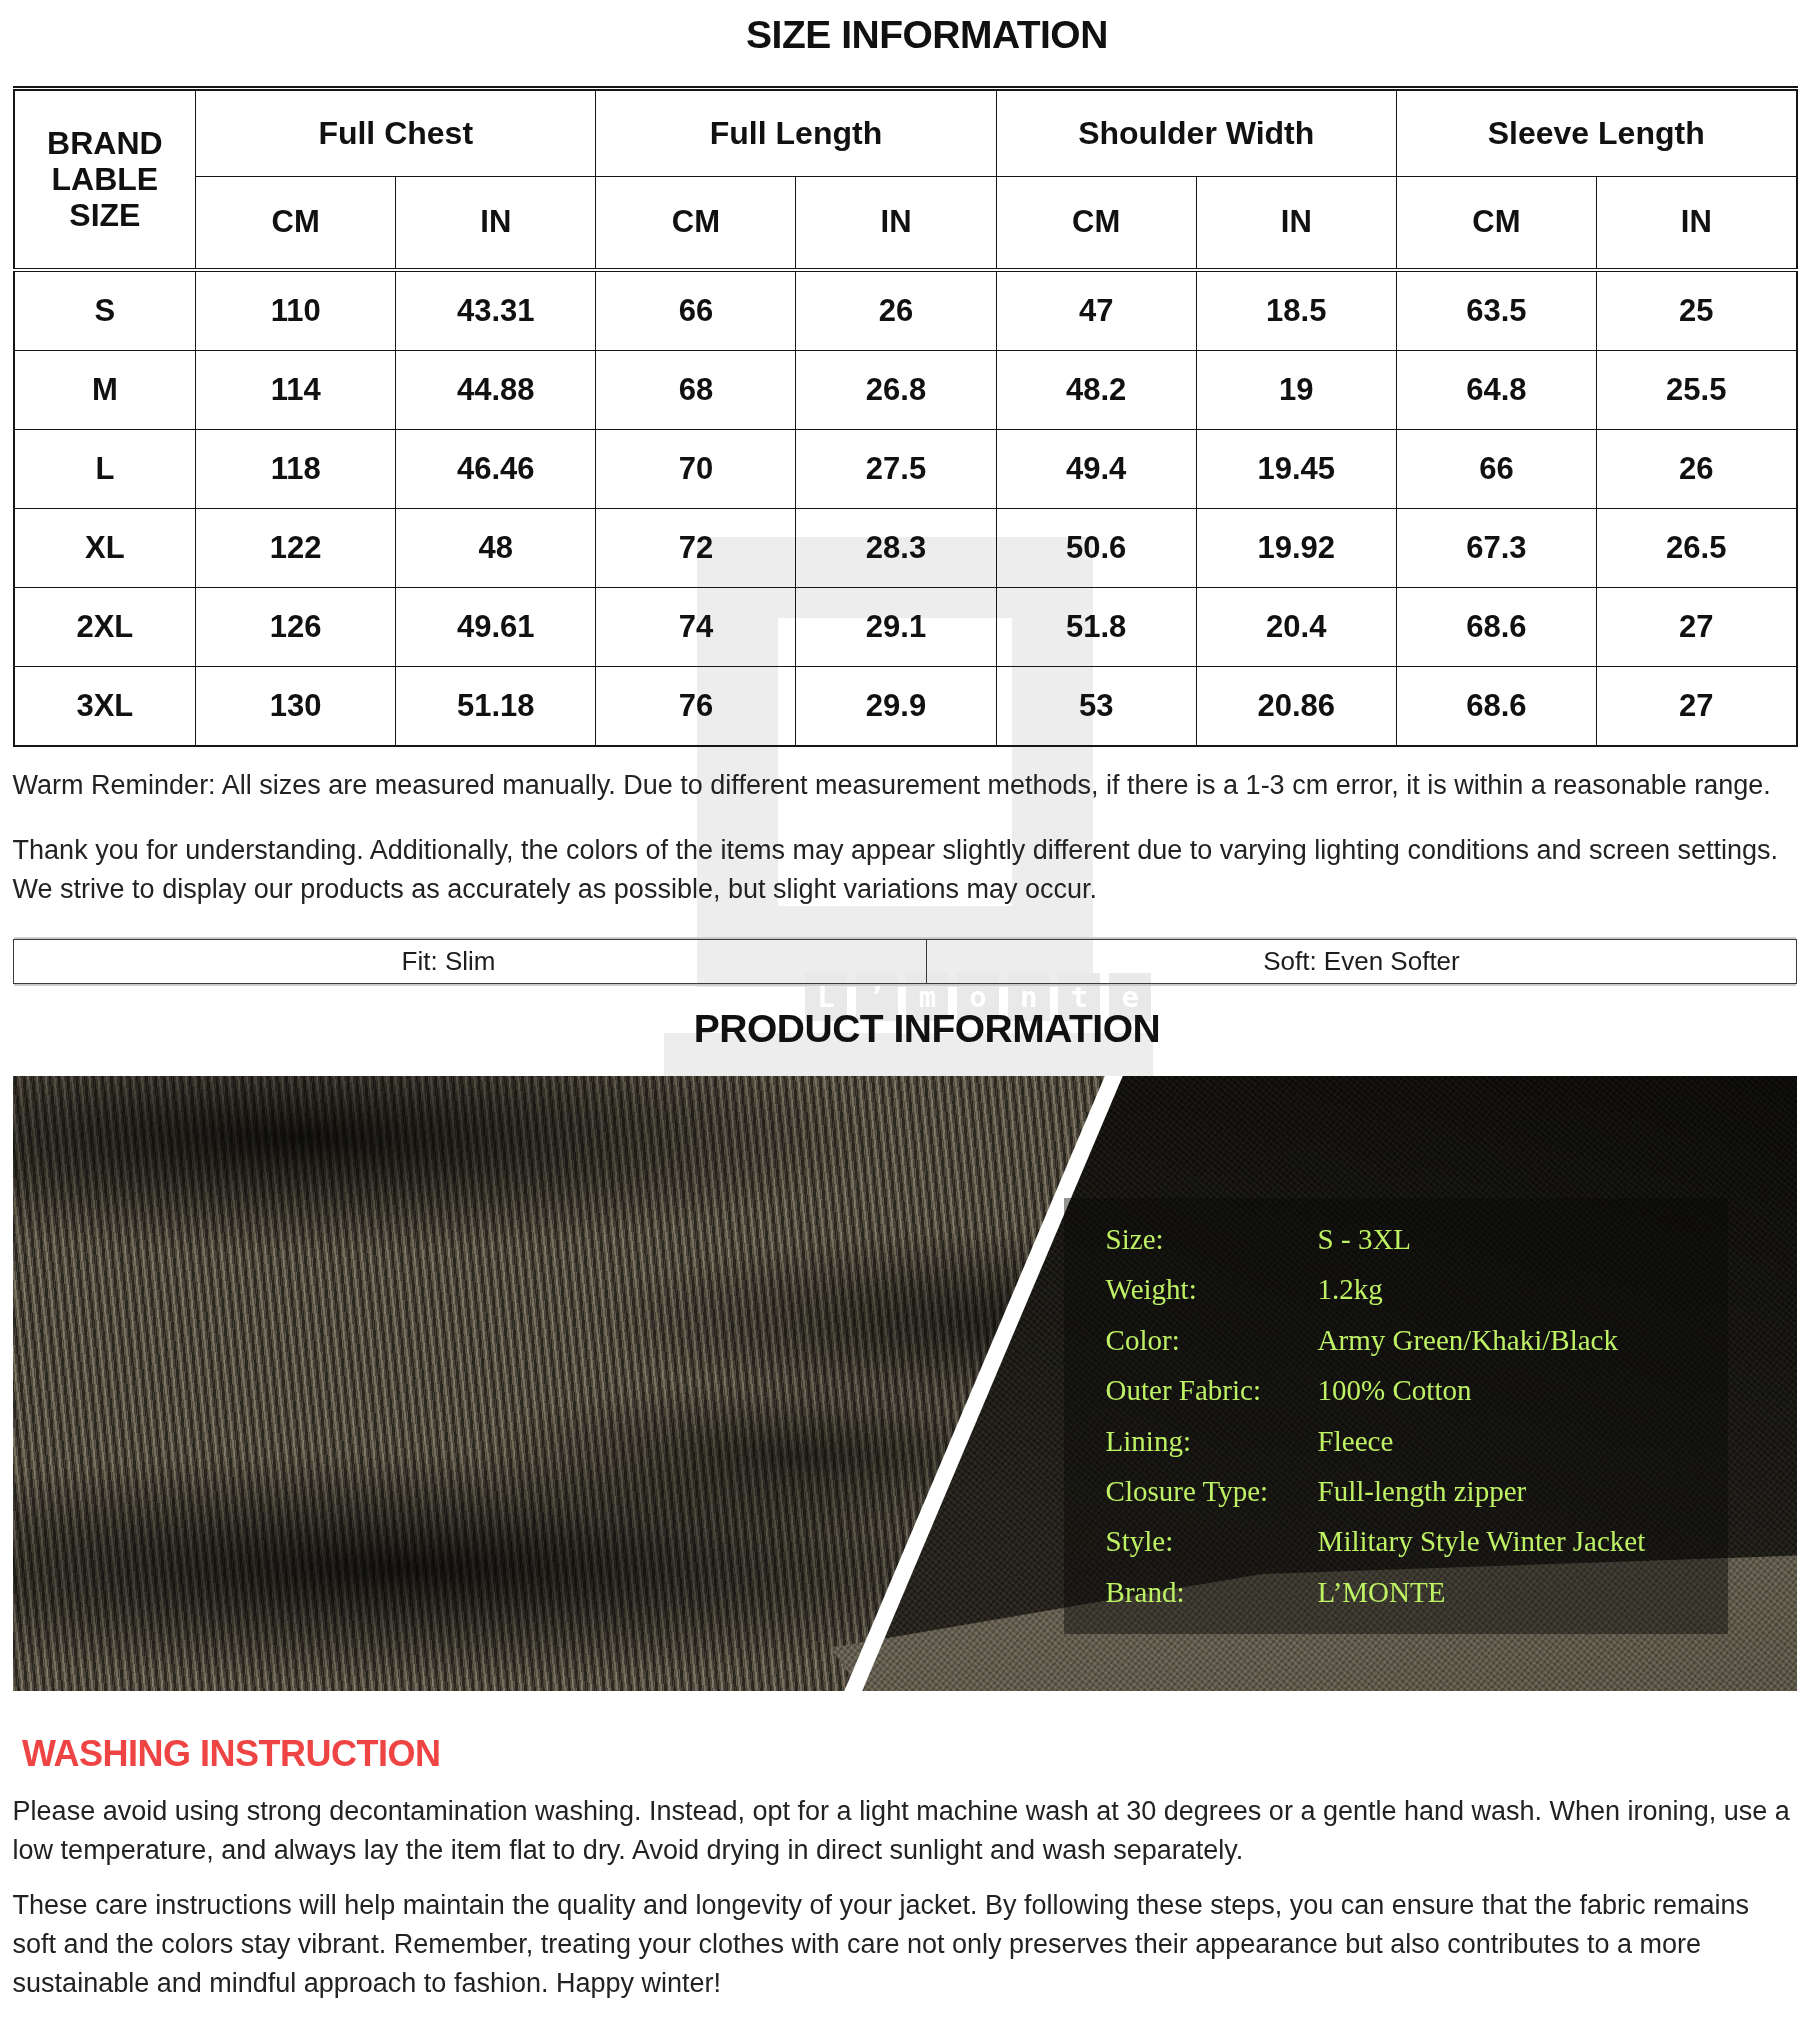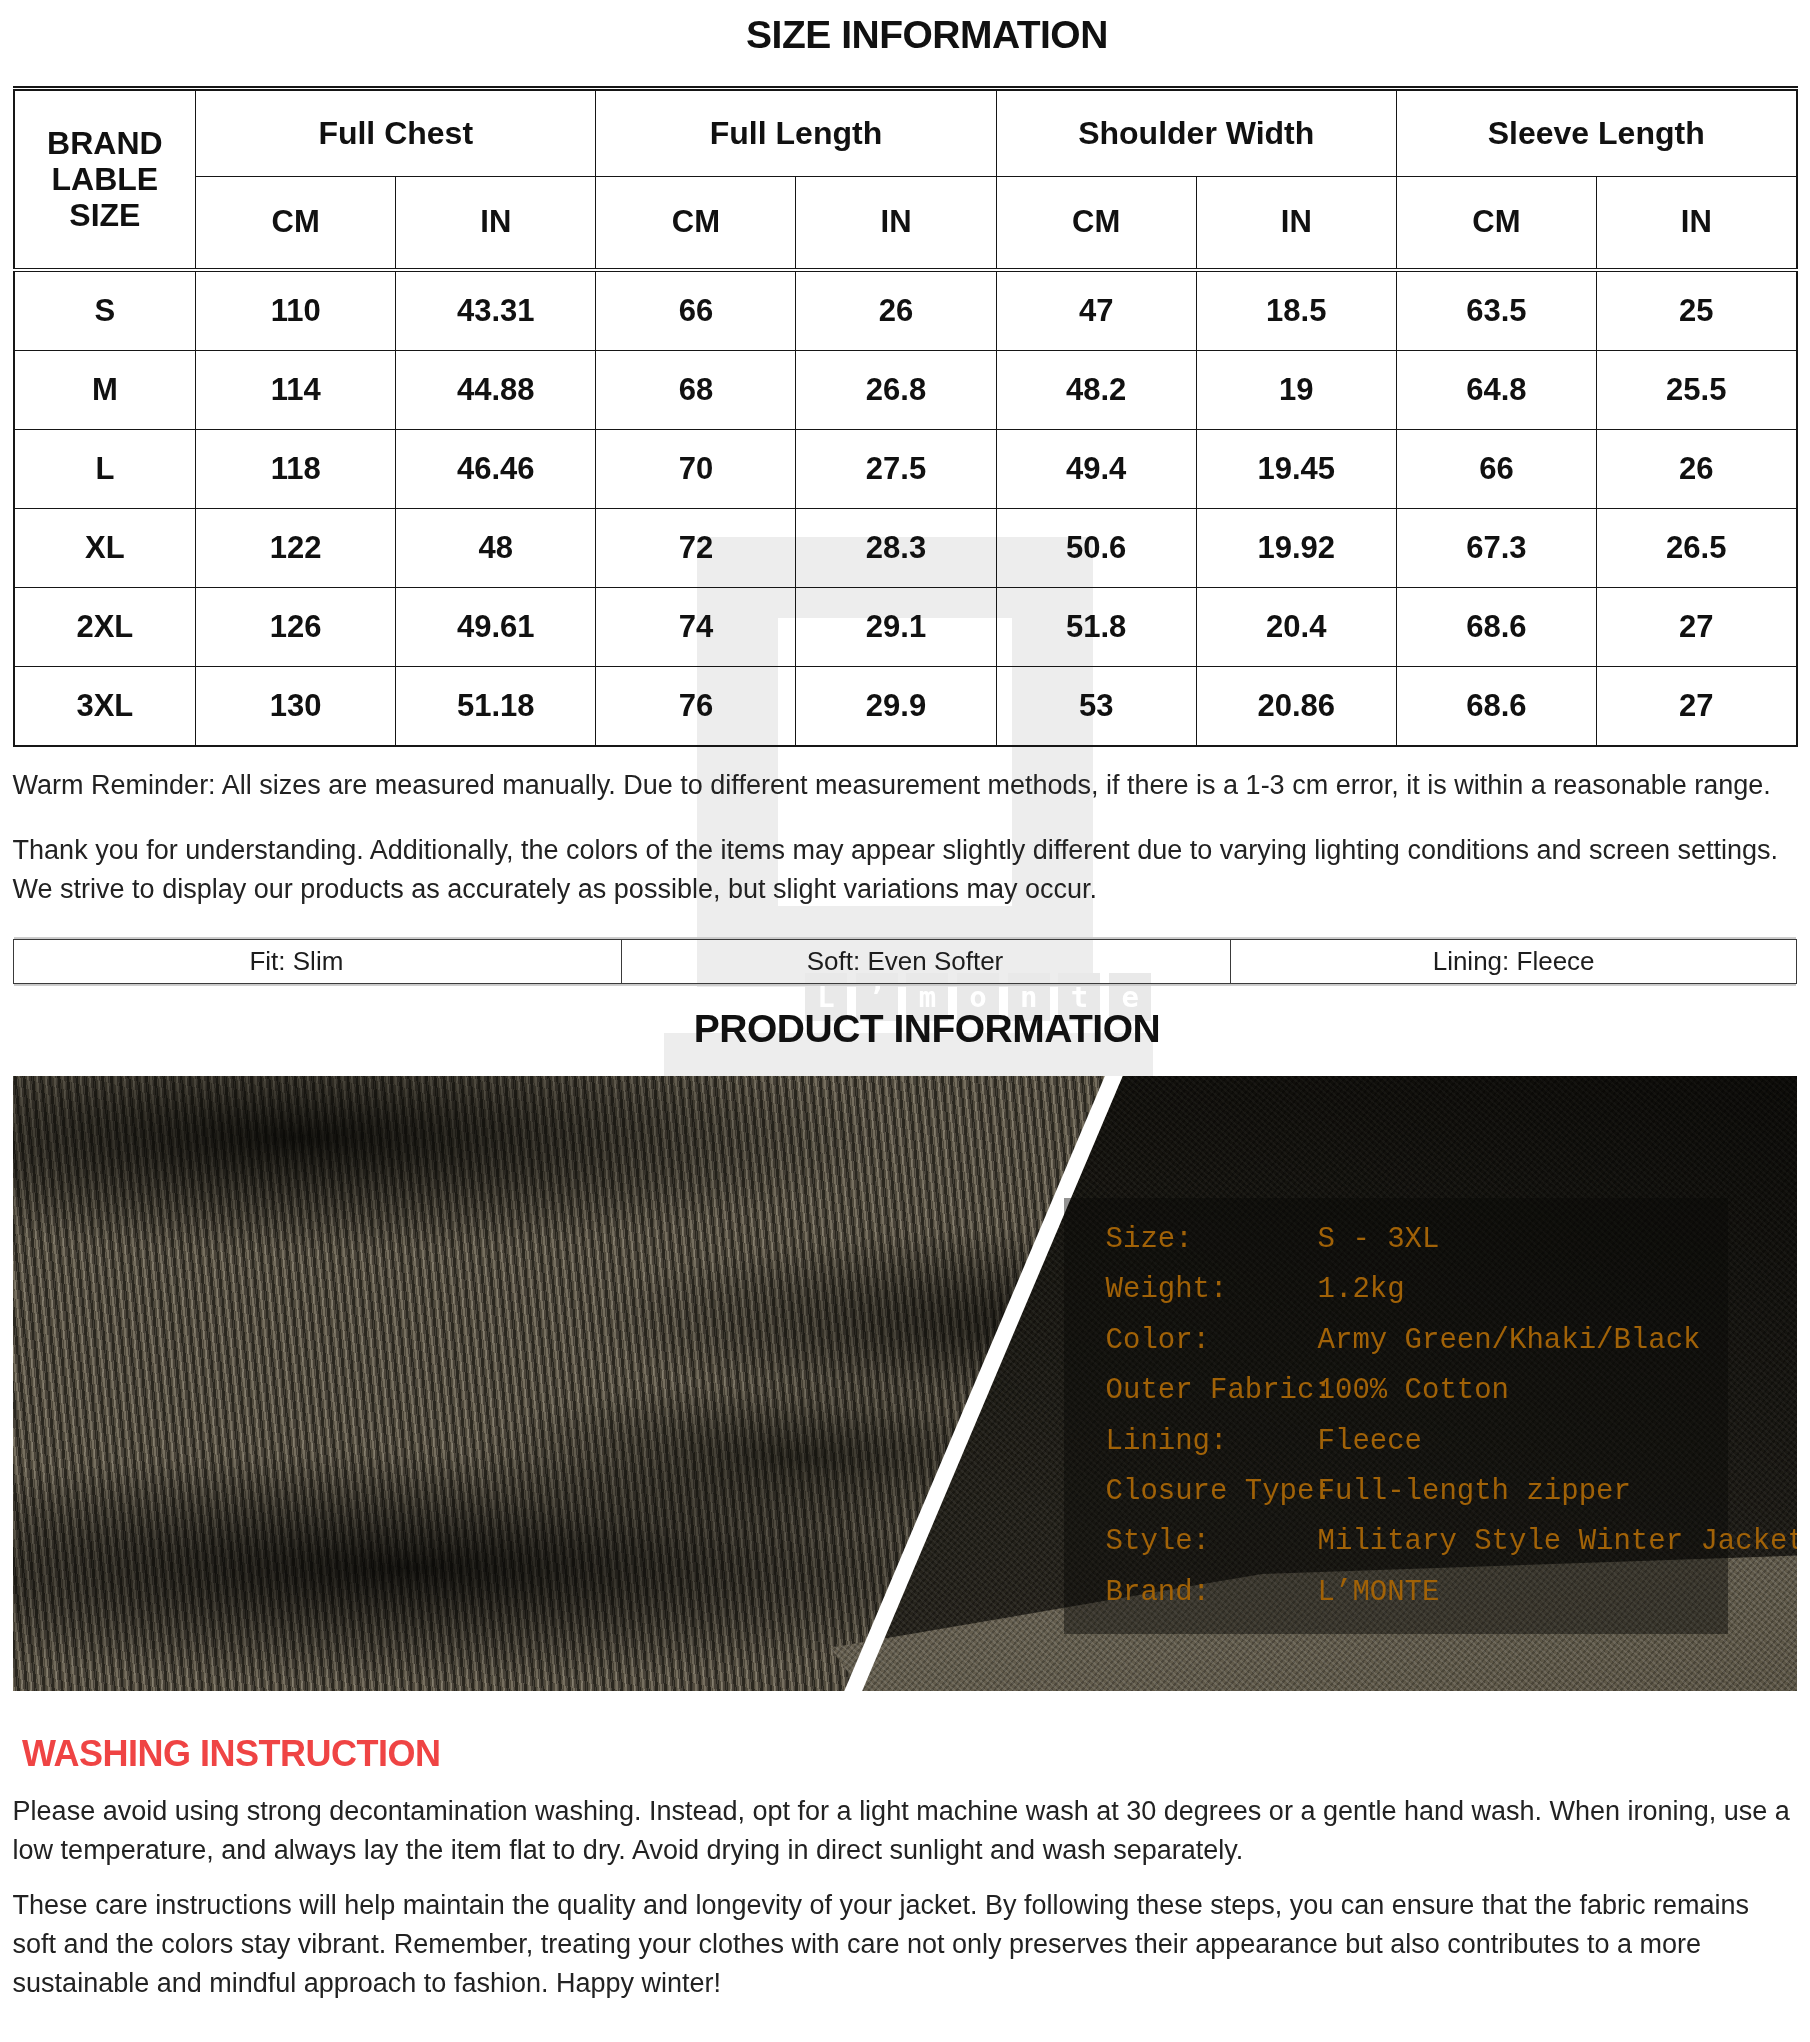--- a/index.html
+++ b/index.html
@@ -74,21 +74,21 @@
     background:
       repeating-linear-gradient(40deg, rgba(255,255,255,.10) 0 1.9px, transparent 1.9px 4.8px),
       repeating-linear-gradient(-50deg, rgba(0,0,0,.22) 0 1.9px, transparent 1.9px 4.8px),
       linear-gradient(168deg, #7b7465 0%, #6b6455 60%, #5a5444 100%);
   }
   .diag-stripe{position:absolute;inset:0;background:#ffffff;
     clip-path:polygon(61.2% 0, 62.2% 0, 47.6% 100%, 46.6% 100%);}
   .spec-panel{position:absolute;left:1051px;top:122px;width:664px;height:436px;
     background:rgba(10,10,7,.44);box-sizing:border-box;padding:25px 9.7px 25px 42px;
     display:flex;flex-direction:column;justify-content:space-between;
-    font-family:Liberation Mono, monospace;color:#a16207;}
+    font-family:Liberation Serif, serif;color:#bef264;}
   .spec-row{display:flex;font-size:29px;white-space:nowrap;}
   .spec-label{width:212px;flex:0 0 212px;}
   .spec-value{flex:1;}
 
   
   .wash-p{font-size:27px;line-height:39px;margin:17.4px 12.6px 0;color:#222;}
   .wash-p.second{margin-top:16px;}
 </style>
 </head>
 <body>
@@ -215,21 +215,20 @@
       </tr>
     </tbody>
   </table>
 
   <p class="note">Warm Reminder: All sizes are measured manually. Due to different measurement methods, if there is a 1-3 cm error, it is within a reasonable range.</p>
   <p class="note second">Thank you for understanding. Additionally, the colors of the items may appear slightly different due to varying lighting conditions and screen settings. We strive to display our products as accurately as possible, but slight variations may occur.</p>
 
   <div class="attr-bar">
     <div class="attr-cell">Fit: Slim</div>
     <div class="attr-cell">Soft: Even Softer</div>
-    <div class="attr-cell">Lining: Fleece</div>
   </div>
 
   <div class="big-title product-title">PRODUCT INFORMATION</div>
 
   <div class="photo">
     <div class="fur"></div>
     <div class="fabric-dark"></div>
     <div class="fabric-light"></div>
     <div class="diag-stripe"></div>
     <div class="spec-panel">

